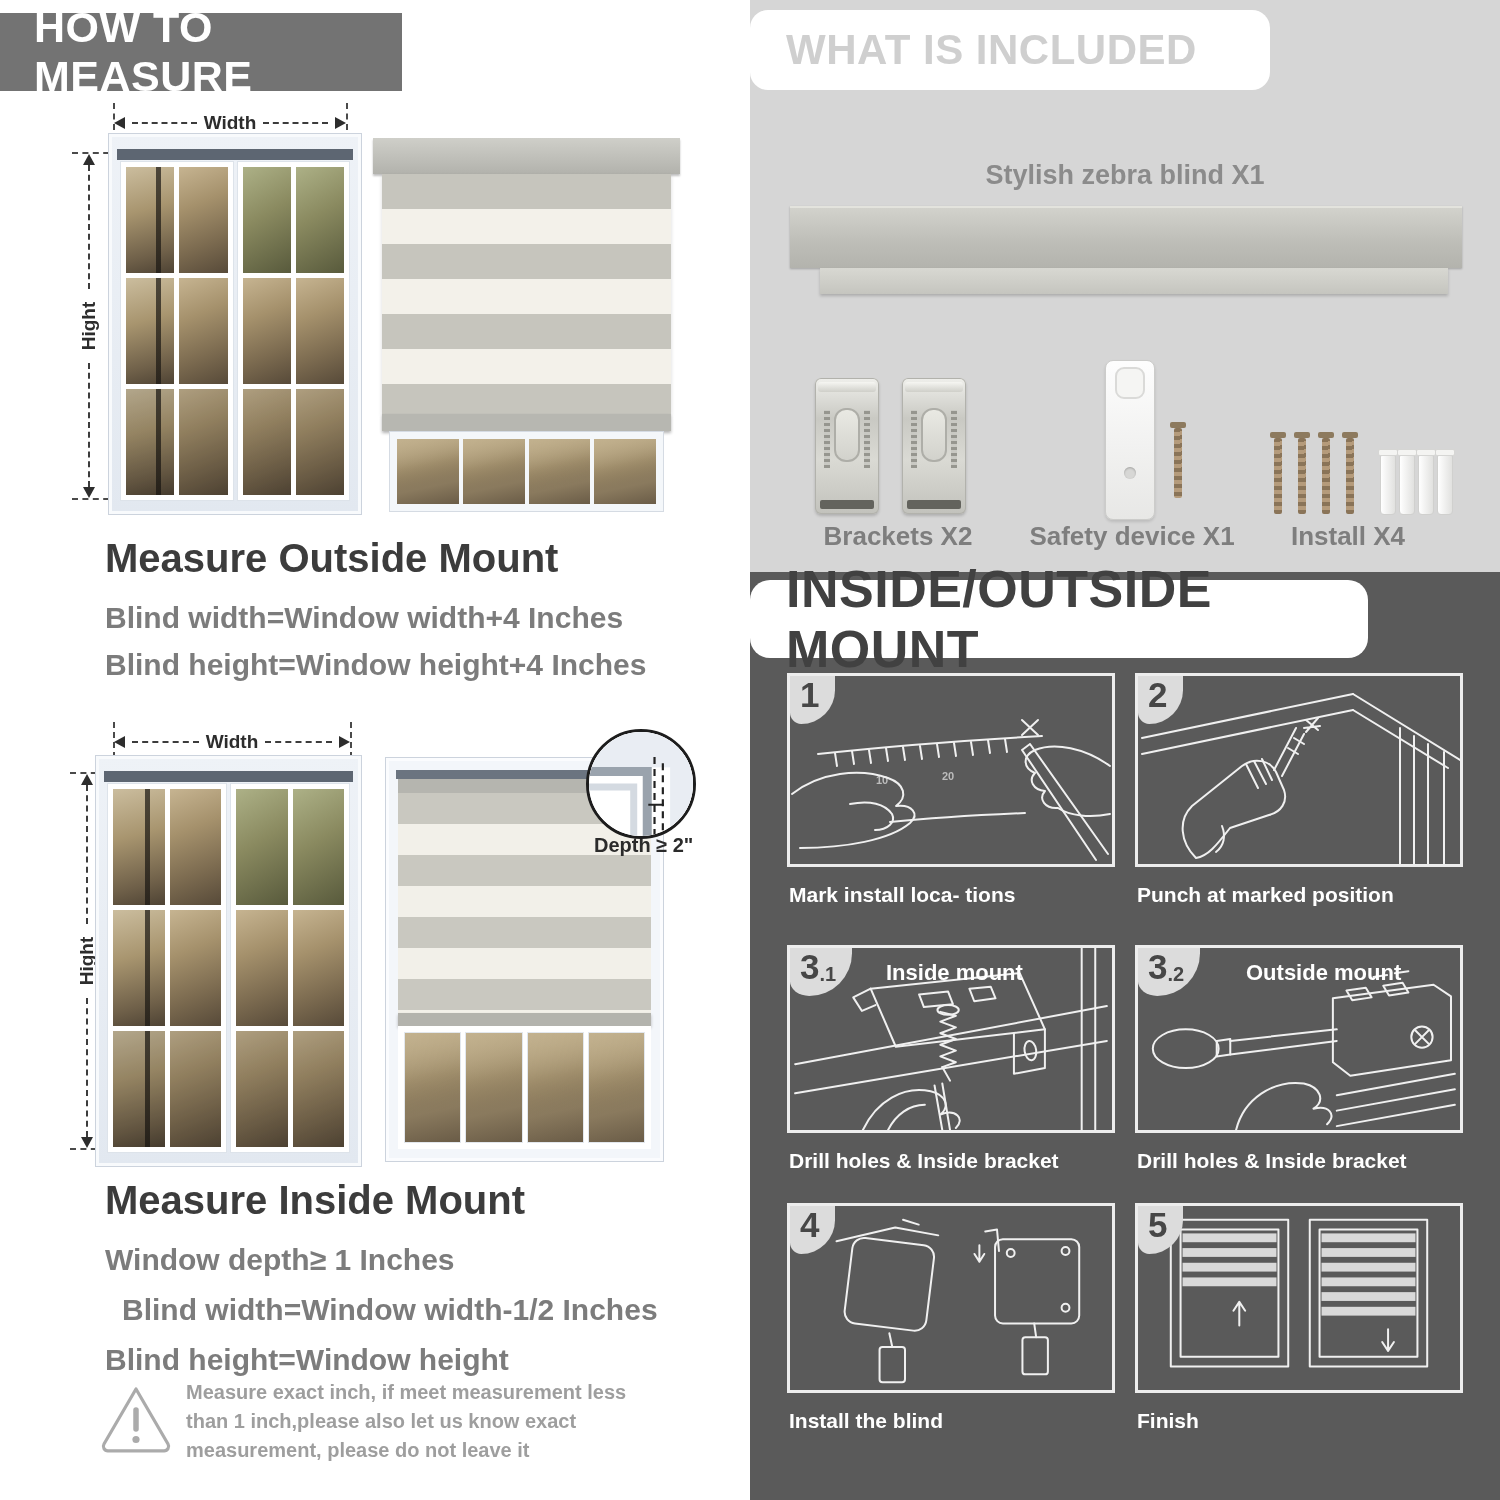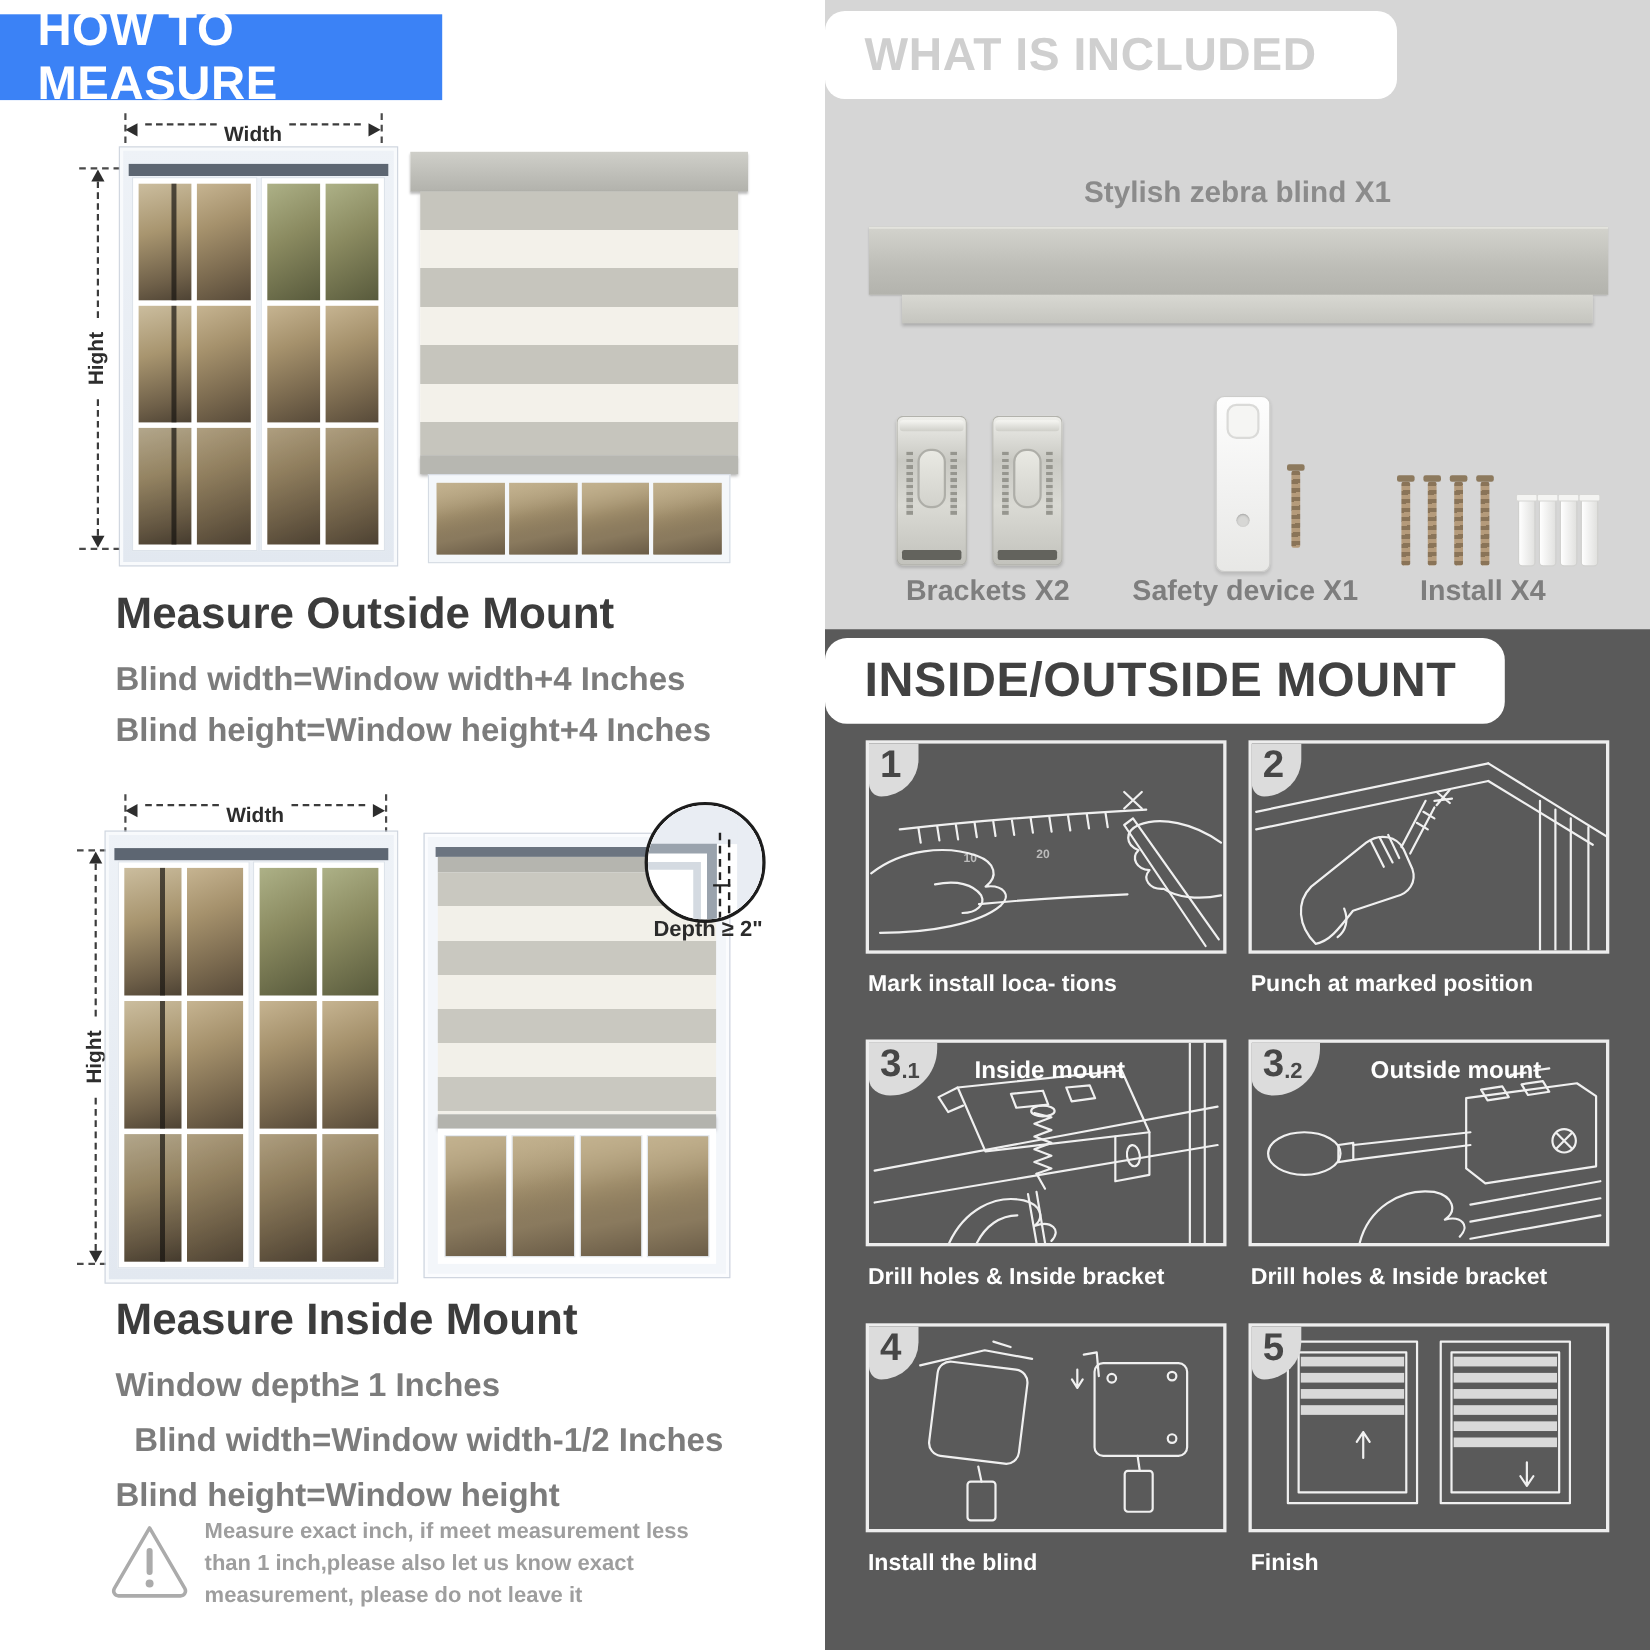--- a/index.html
+++ b/index.html
@@ -1,41 +1,41 @@
 <!DOCTYPE html>
 <html><head>
 <meta charset="utf-8">
 <style>
   html,body{margin:0;padding:0;background:#fff;}
   #canvas{position:relative;width:1500px;height:1500px;background:#ffffff;overflow:hidden;
           font-family:"Liberation Sans",sans-serif;font-weight:700;}
   
   .abs{position:absolute;}
   
-  .header-bar{position:absolute;left:0;top:13px;width:402px;height:78px;background:#3b82f6;
+  .header-bar{position:absolute;left:0;top:13px;width:402px;height:78px;background:#737373;
               display:flex;align-items:center;padding-left:34px;box-sizing:border-box;}
   .header-bar span{color:#ffffff;font-size:43px;letter-spacing:.5px;}
   .section-heading{position:absolute;color:#3c3c3c;font-size:40px;margin:0;}
   .body-line{position:absolute;color:#7c7c7c;font-size:30px;margin:0;white-space:nowrap;}
   
   .window-photo{position:absolute;background:linear-gradient(180deg,#eef2f7,#e2e8f0);
                 border:1px solid #ccd3dd;box-shadow:inset 0 0 0 3px #f8fafc;}
   .roller-strip{position:absolute;left:8px;right:8px;top:15px;height:11px;background:#5d6672;}
   .sash-area{position:absolute;left:11px;right:11px;top:27px;bottom:13px;display:flex;gap:3px;}
   .sash{flex:1;background:#fff;border:1px solid #dde3ea;padding:5px;display:grid;
         grid-template-columns:1fr 1fr;grid-template-rows:1fr 1fr 1fr;gap:5px;}
   .pane{background:linear-gradient(158deg,#c6b491 0%,#a5916c 35%,#7c6b50 70%,#574a39 100%);}
   .sash:first-child .pane:nth-child(odd){
      background:linear-gradient(90deg,transparent 0 62%,rgba(25,22,18,.7) 62% 72%,transparent 72%),
      linear-gradient(165deg,#cbbd9e 0%,#a8956f 40%,#6f6049 80%,#4e4334 100%);}
   .sash:last-child .pane:nth-child(-n+2){
      background:linear-gradient(150deg,#adb187 0%,#8a8a60 45%,#585a3c 100%);}
   .sash .pane:nth-child(n+5){filter:brightness(.88);}
   
-  .dim-h{position:absolute;display:flex;gap:7px;}
+  .dim-h{position:absolute;display:flex;align-items:center;gap:7px;}
   .dim-h .line{flex:1;height:0;border-top:2px dashed #3c3c3c;}
   .ah{width:0;height:0;}
   .ah.left{border-top:6px solid transparent;border-bottom:6px solid transparent;border-right:11px solid #2d2d2d;}
   .ah.right{border-top:6px solid transparent;border-bottom:6px solid transparent;border-left:11px solid #2d2d2d;}
   .ah.up{border-left:6px solid transparent;border-right:6px solid transparent;border-bottom:11px solid #2d2d2d;}
   .ah.down{border-left:6px solid transparent;border-right:6px solid transparent;border-top:11px solid #2d2d2d;}
   .dim-label{font-size:19px;color:#2d2d2d;white-space:nowrap;}
   .dim-v{position:absolute;display:flex;flex-direction:column;align-items:center;width:14px;}
   .dim-v .linev{flex:1;width:0;border-left:2px dashed #3c3c3c;}
   .dim-v .dim-label{transform:rotate(-90deg);margin:26px 0;width:16px;display:flex;justify-content:center;}
@@ -106,21 +106,21 @@
           background:repeating-linear-gradient(175deg,#8a7458 0 4px,#b59b7b 4px 8px);}
   .screw-item::before{content:"";position:absolute;top:-6px;left:-4px;width:16px;height:6px;
           background:#8d7a5e;border-radius:2px;}
   .anchor{position:absolute;width:14px;height:60px;background:linear-gradient(90deg,#ffffff,#e1e1df);
           border:1px solid #d0d0ce;border-radius:4px;}
   .anchor::before{content:"";position:absolute;top:-5px;left:-3px;right:-3px;height:5px;
           background:#f4f4f2;border:1px solid #d6d6d4;border-radius:2px;}
   
   .right-bottom{position:absolute;left:750px;top:572px;width:750px;height:928px;background:#5a5a5a;}
   .pill.dark-title{border-radius:20px;}
-  .pill.dark-title span{color:#414141;font-size:44px;letter-spacing:.5px;}
+  .pill.dark-title span{color:#414141;font-size:52px;letter-spacing:.5px;}
   .step{position:absolute;width:328px;}
   .step .panel{position:relative;width:328px;border:3px solid #ededed;box-sizing:border-box;overflow:hidden;}
   .step .badge{position:absolute;top:0;left:0;background:#dcdcdc;color:#474747;
                padding:1px 16px 10px 10px;border-radius:0 0 58px 42%;display:flex;align-items:flex-start;}
   .step .badge .n{font-size:35px;line-height:1.05;}
   .step .badge .s{font-size:20px;margin-top:14px;}
   .step .inline-title{position:absolute;left:96px;top:12px;color:#ffffff;font-size:22px;}
   .step .caption{margin:16px 0 0 2px;color:#ffffff;font-size:21px;}
   .illus{position:absolute;inset:0;width:100%;height:100%;}
   .illus *{vector-effect:non-scaling-stroke;}

